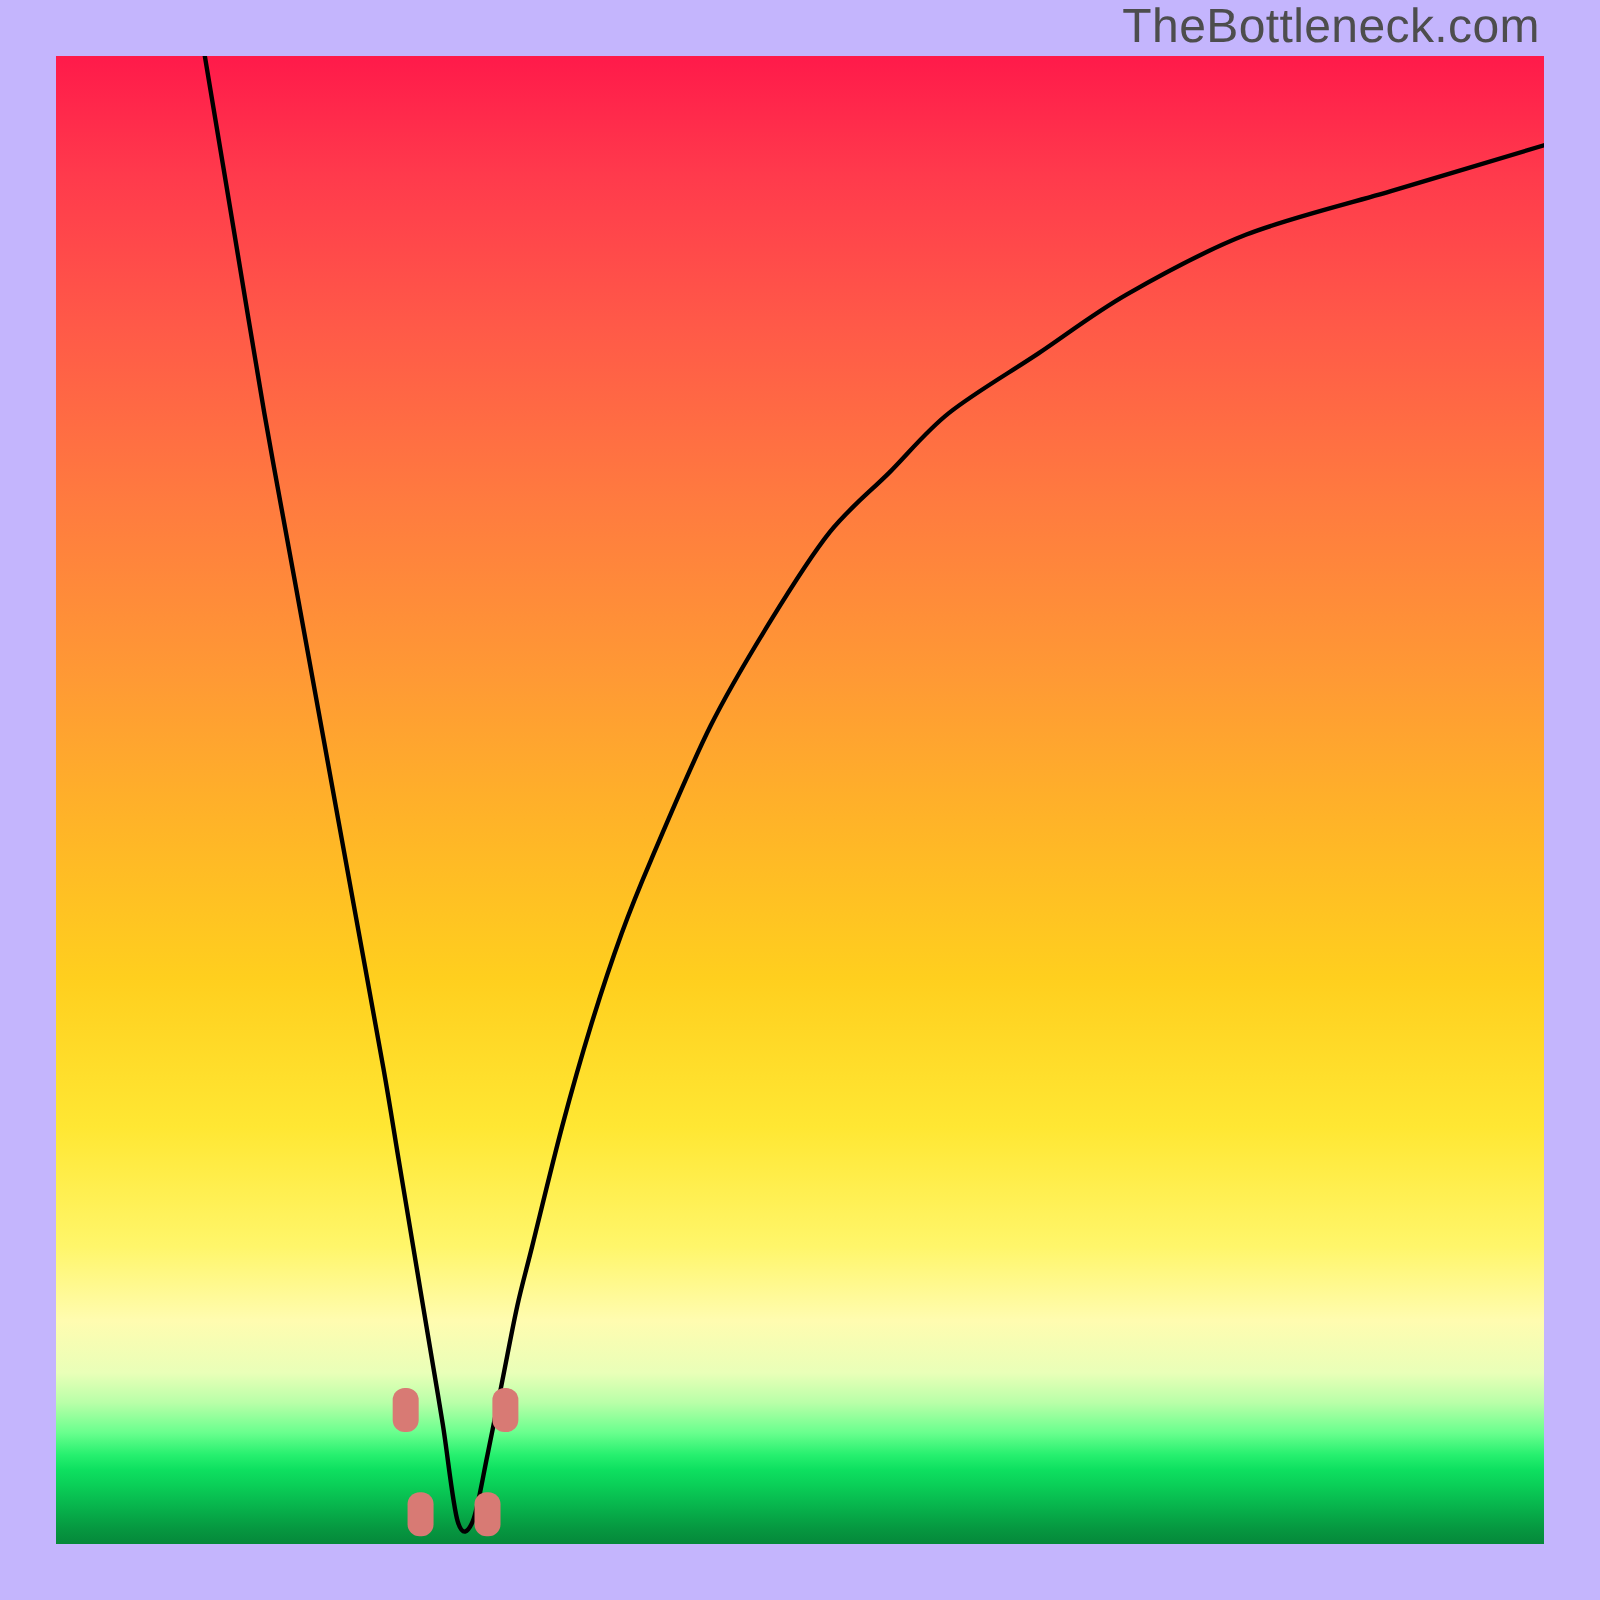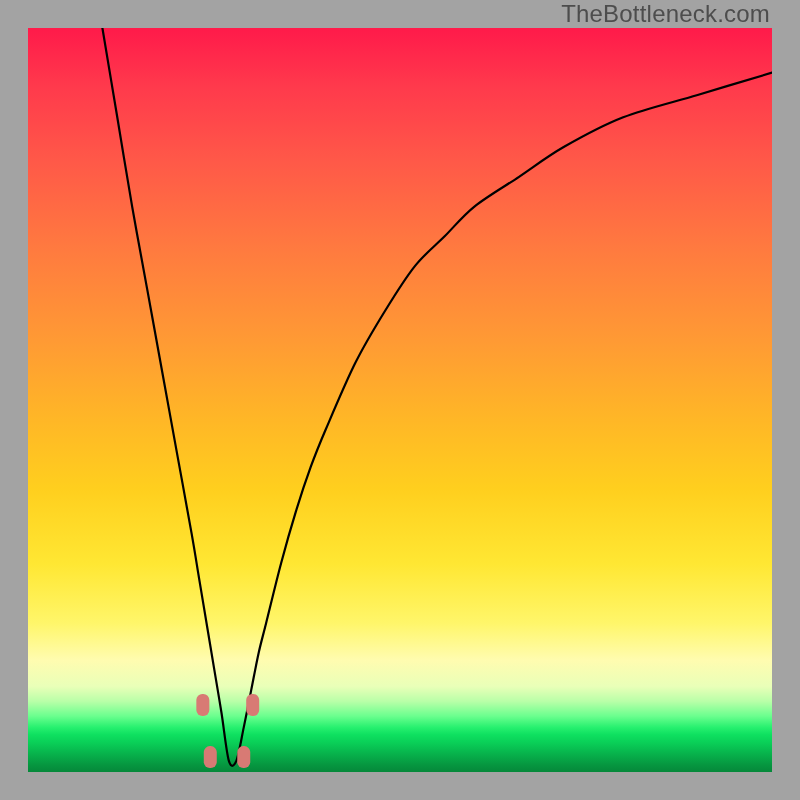--- a/index.html
+++ b/index.html
@@ -9,21 +9,21 @@
     height: 800px;
     background: #000000;
     overflow: hidden;
   }
   .frame {
     position: absolute;
     top: 0;
     left: 0;
     width: 800px;
     height: 800px;
-    background: #a3a3a3;
+    background: #c4b5fd;
   }
   .plot-area {
     position: absolute;
     top: 28px;
     left: 28px;
     width: 744px;
     height: 744px;
     overflow: hidden;
   }
   .gradient-bg {

